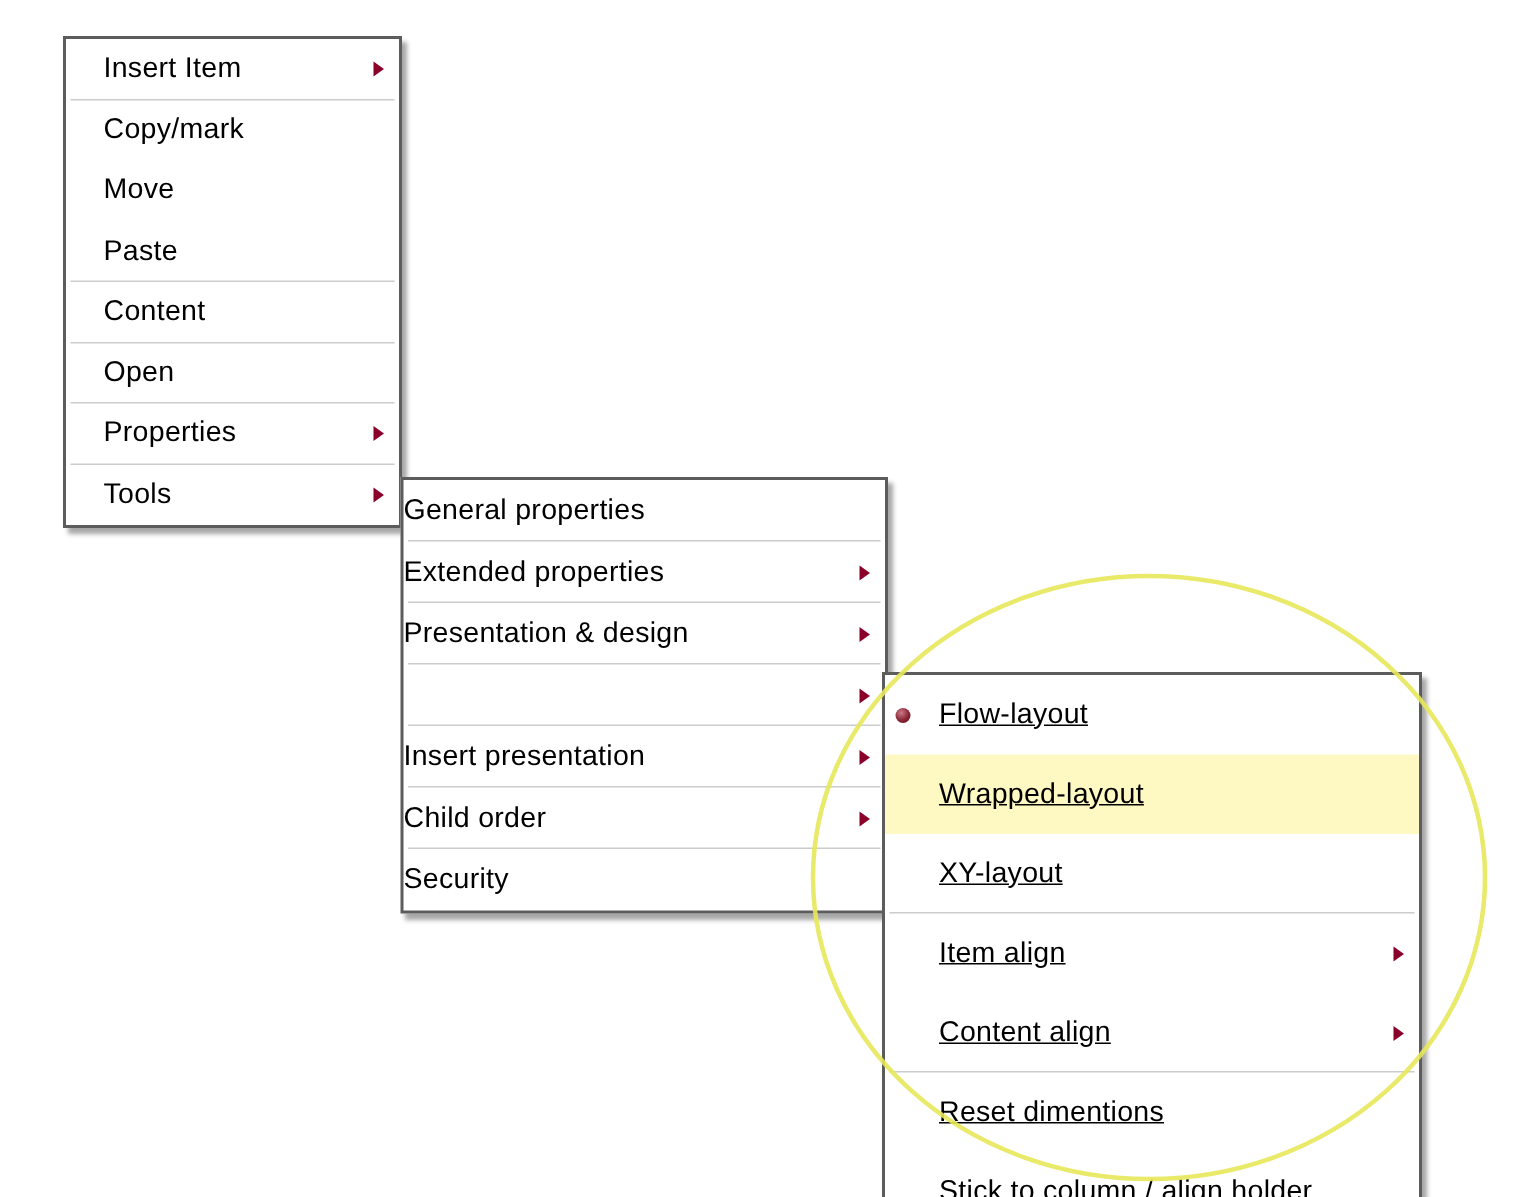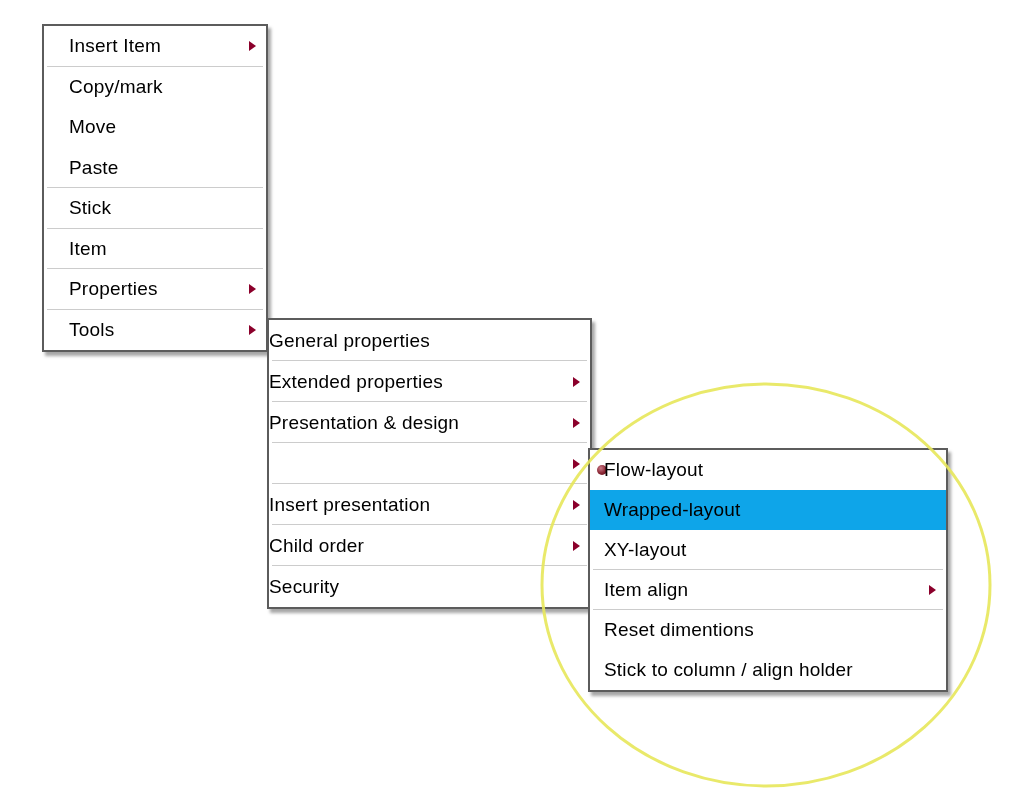--- a/index.html
+++ b/index.html
@@ -29,22 +29,22 @@
     align-items: center;
     position: relative;
     font-size: 19px;
     color: #000000;
     letter-spacing: 0.2px;
     white-space: nowrap;
     cursor: default;
   }
   #menu1 .mi { height: 40.5px; padding-left: 25px; }
   #menu2 .mi { height: 41px;   }
-  #menu3 .mi { height: 40px;   padding-left: 14px; }
-  .mi.hl { background: #0ea5e9; }
+  #menu3 .mi { height: 53px;   padding-left: 36px; text-decoration: underline; }
+  .mi.hl { background: #fef9c3; }
   .lbl { position: relative; z-index: 1; text-align: right; }
   .arrow {
     margin-left: auto;
     margin-right: 10px;
     width: 0; height: 0;
     border-left: 7px solid #8b002b;
     border-top: 5.5px solid transparent;
     border-bottom: 5.5px solid transparent;
     flex: 0 0 auto;
   }
@@ -86,25 +86,25 @@
       <span class="lbl">Copy/mark</span>
     </div>
     <div class="mi">
       <span class="lbl">Move</span>
     </div>
     <div class="mi">
       <span class="lbl">Paste</span>
     </div>
     <div class="sep"></div>
     <div class="mi">
-      <span class="lbl">Stick</span>
+      <span class="lbl">Content</span>
     </div>
     <div class="sep"></div>
     <div class="mi">
-      <span class="lbl">Item</span>
+      <span class="lbl">Open</span>
     </div>
     <div class="sep"></div>
     <div class="mi">
       <span class="lbl">Properties</span>
       <span class="arrow"></span>
     </div>
     <div class="sep"></div>
     <div class="mi">
       <span class="lbl">Tools</span>
       <span class="arrow"></span>
@@ -154,20 +154,24 @@
       <span class="lbl">Wrapped-layout</span>
     </div>
     <div class="mi">
       <span class="lbl">XY-layout</span>
     </div>
     <div class="sep"></div>
     <div class="mi">
       <span class="lbl">Item align</span>
       <span class="arrow"></span>
     </div>
+    <div class="mi">
+      <span class="lbl">Content align</span>
+      <span class="arrow"></span>
+    </div>
     <div class="sep"></div>
     <div class="mi">
       <span class="lbl">Reset dimentions</span>
     </div>
     <div class="mi">
       <span class="lbl">Stick to column / align holder</span>
     </div>
   </div>
 
   <svg id="annotation-overlay" width="1012" height="798" viewBox="0 0 1012 798" xmlns="http://www.w3.org/2000/svg">

